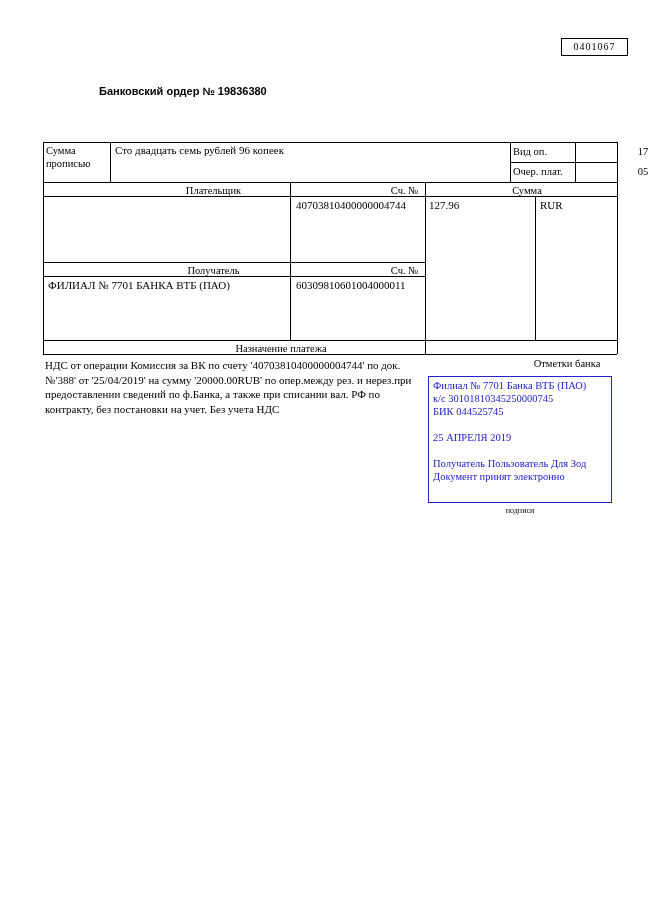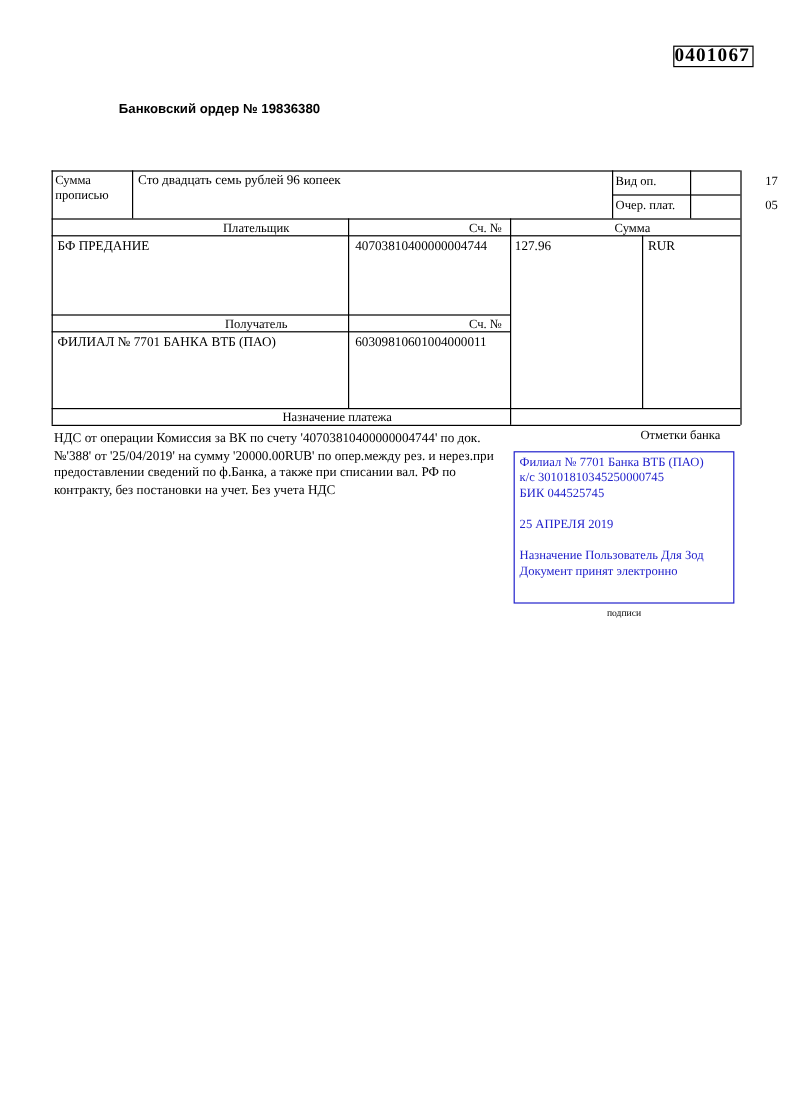--- a/index.html
+++ b/index.html
@@ -13,22 +13,22 @@
     overflow: hidden;
   }
   .hl { position: absolute; height: 0; border-top: 1px solid #000; }
   .vl { position: absolute; width: 0; border-left: 1px solid #000; }
   .cell { position: absolute; font-size: 11px; line-height: 1.25; }
   .small { font-size: 10.5px; }
   .ctr { text-align: center; margin-left: 47px; }
 
   .form-code-box {
     position: absolute; left: 561px; top: 38px; width: 65px; height: 16px;
-    border: 1px solid #000; line-height: 16px;
-    font-size: 16px; letter-spacing: 1px; font-weight: bold;
+    border: 1px solid #000; text-align: center; line-height: 16px;
+    font-size: 10px; letter-spacing: 1px;
   }
   .title {
     position: absolute; left: 55px; top: 85px;
     font-family: "Liberation Sans", sans-serif;
     font-size: 11px; font-weight: bold; padding-left: 44px;
   }
   .date-block { position: absolute; left: 347px; top: 83px; width: 116px; }
   .date-value {
     font-size: 12px; text-align: center; padding-bottom: 3px;
     border-bottom: 1px solid #000;
@@ -79,21 +79,20 @@
   <div class="cell" style="left:115px;top:144px;width:390px">Сто двадцать семь рублей 96 копеек</div>
   <div class="cell small" style="left:513px;top:145px">Вид оп.</div>
   <div class="cell small ctr" style="left:575px;top:145px;width:42px">17</div>
   <div class="cell small" style="left:513px;top:165px">Очер. плат.</div>
   <div class="cell small ctr" style="left:575px;top:165px;width:42px">05</div>
 
   <div class="cell small ctr" style="left:43px;top:184px;width:247px">Плательщик</div>
   <div class="cell small ctr" style="left:290px;top:184px;width:135px">Сч. №</div>
   <div class="cell small ctr" style="left:425px;top:184px;width:110px">Сумма</div>
 
-  <div class="cell" style="left:48px;top:199px;width:235px">БФ ПРЕДАНИЕ</div>
   <div class="cell" style="left:296px;top:199px;width:126px">40703810400000004744</div>
   <div class="cell" style="left:429px;top:199px;width:100px">127.96</div>
   <div class="cell" style="left:540px;top:199px;width:70px">RUR</div>
 
   <div class="cell small ctr" style="left:43px;top:264px;width:247px">Получатель</div>
   <div class="cell small ctr" style="left:290px;top:264px;width:135px">Сч. №</div>
 
   <div class="cell" style="left:48px;top:279px;width:235px">ФИЛИАЛ № 7701 БАНКА ВТБ (ПАО)</div>
   <div class="cell" style="left:296px;top:279px;width:126px">60309810601004000011</div>
 
@@ -102,19 +101,19 @@
 
   <div class="cell purpose-text" style="left:45px;top:358px;width:374px">НДС от операции Комиссия за ВК по счету '40703810400000004744' по док.№'388' от '25/04/2019' на сумму '20000.00RUB' по опер.между рез. и нерез.при предоставлении сведений по ф.Банка, а также при списании вал. РФ по контракту, без постановки на учет. Без учета НДС</div>
 
   <div class="bank-marks-box">
     <div class="bm-line">Филиал № 7701 Банка ВТБ (ПАО)</div>
     <div class="bm-line">к/с 30101810345250000745</div>
     <div class="bm-line">БИК 044525745</div>
     <div class="bm-line"></div>
     <div class="bm-line">25 АПРЕЛЯ 2019</div>
     <div class="bm-line"></div>
-    <div class="bm-line">Назначение Пользователь Для Зод</div>
+    <div class="bm-line">Получатель Пользователь Для Зод</div>
     <div class="bm-line">Документ принят электронно</div>
   </div>
 
   <div class="sign-label">подписи</div>
 
 </div>
 
 </body></html>

